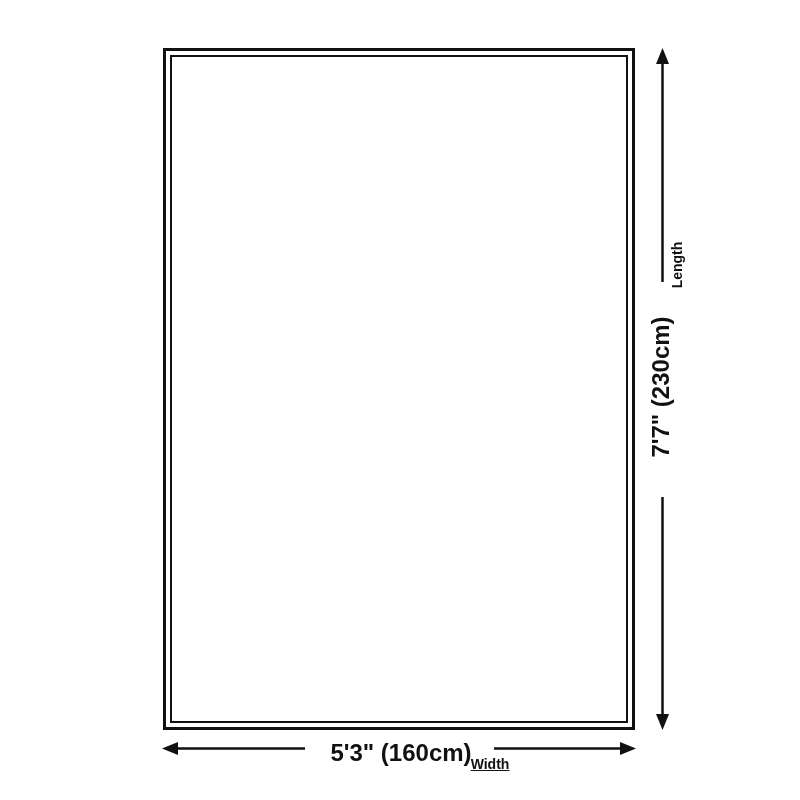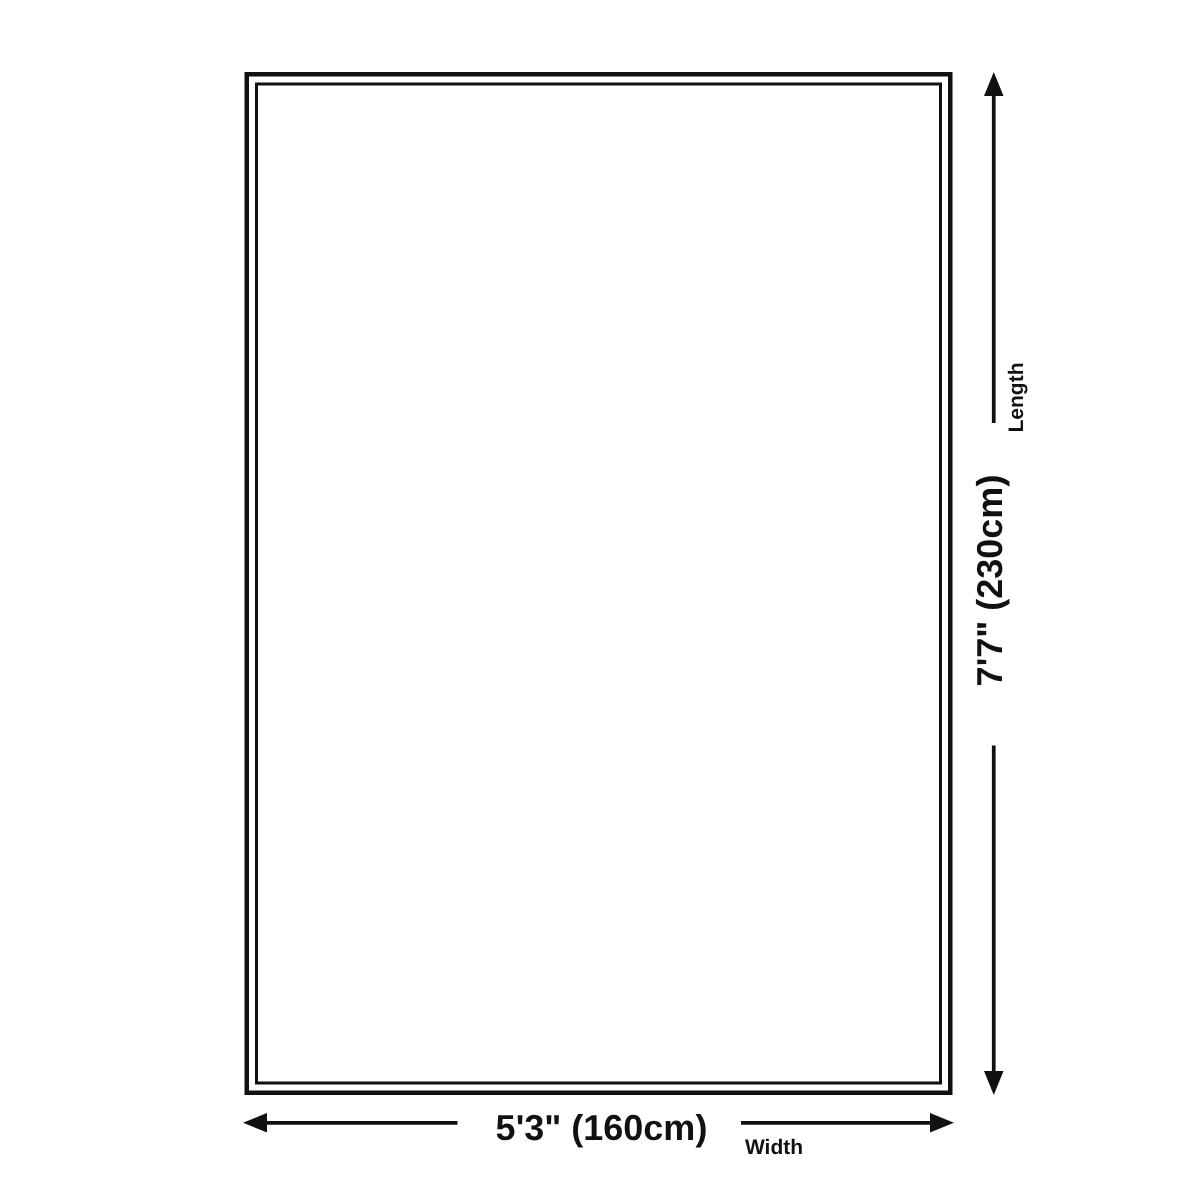--- a/index.html
+++ b/index.html
@@ -84,15 +84,15 @@
     <line x1="494" y1="748.5" x2="622" y2="748.5" stroke="#111111" stroke-width="2.5"></line>
     <polygon points="636,748.5 620,742 620,755" fill="#111111"></polygon>
   </svg>
 
   <div class="dim-text dim-value v-center" style="left: 661px; top: 387px;">7'7" (230cm)</div>
 
   <div class="dim-text dim-label v-center" style="left: 677px; top: 265px;">Length</div>
 
   <div class="dim-text dim-value h-center" style="left: 401px; top: 753px;">5'3" (160cm)</div>
 
-  <div class="dim-text dim-label h-center" style="left: 516px; top: 764px;">Width</div>
+  <div class="dim-text dim-label h-center" style="left: 490px; top: 764px; text-decoration: underline;">Width</div>
 
 </div>
 
 </body></html>

